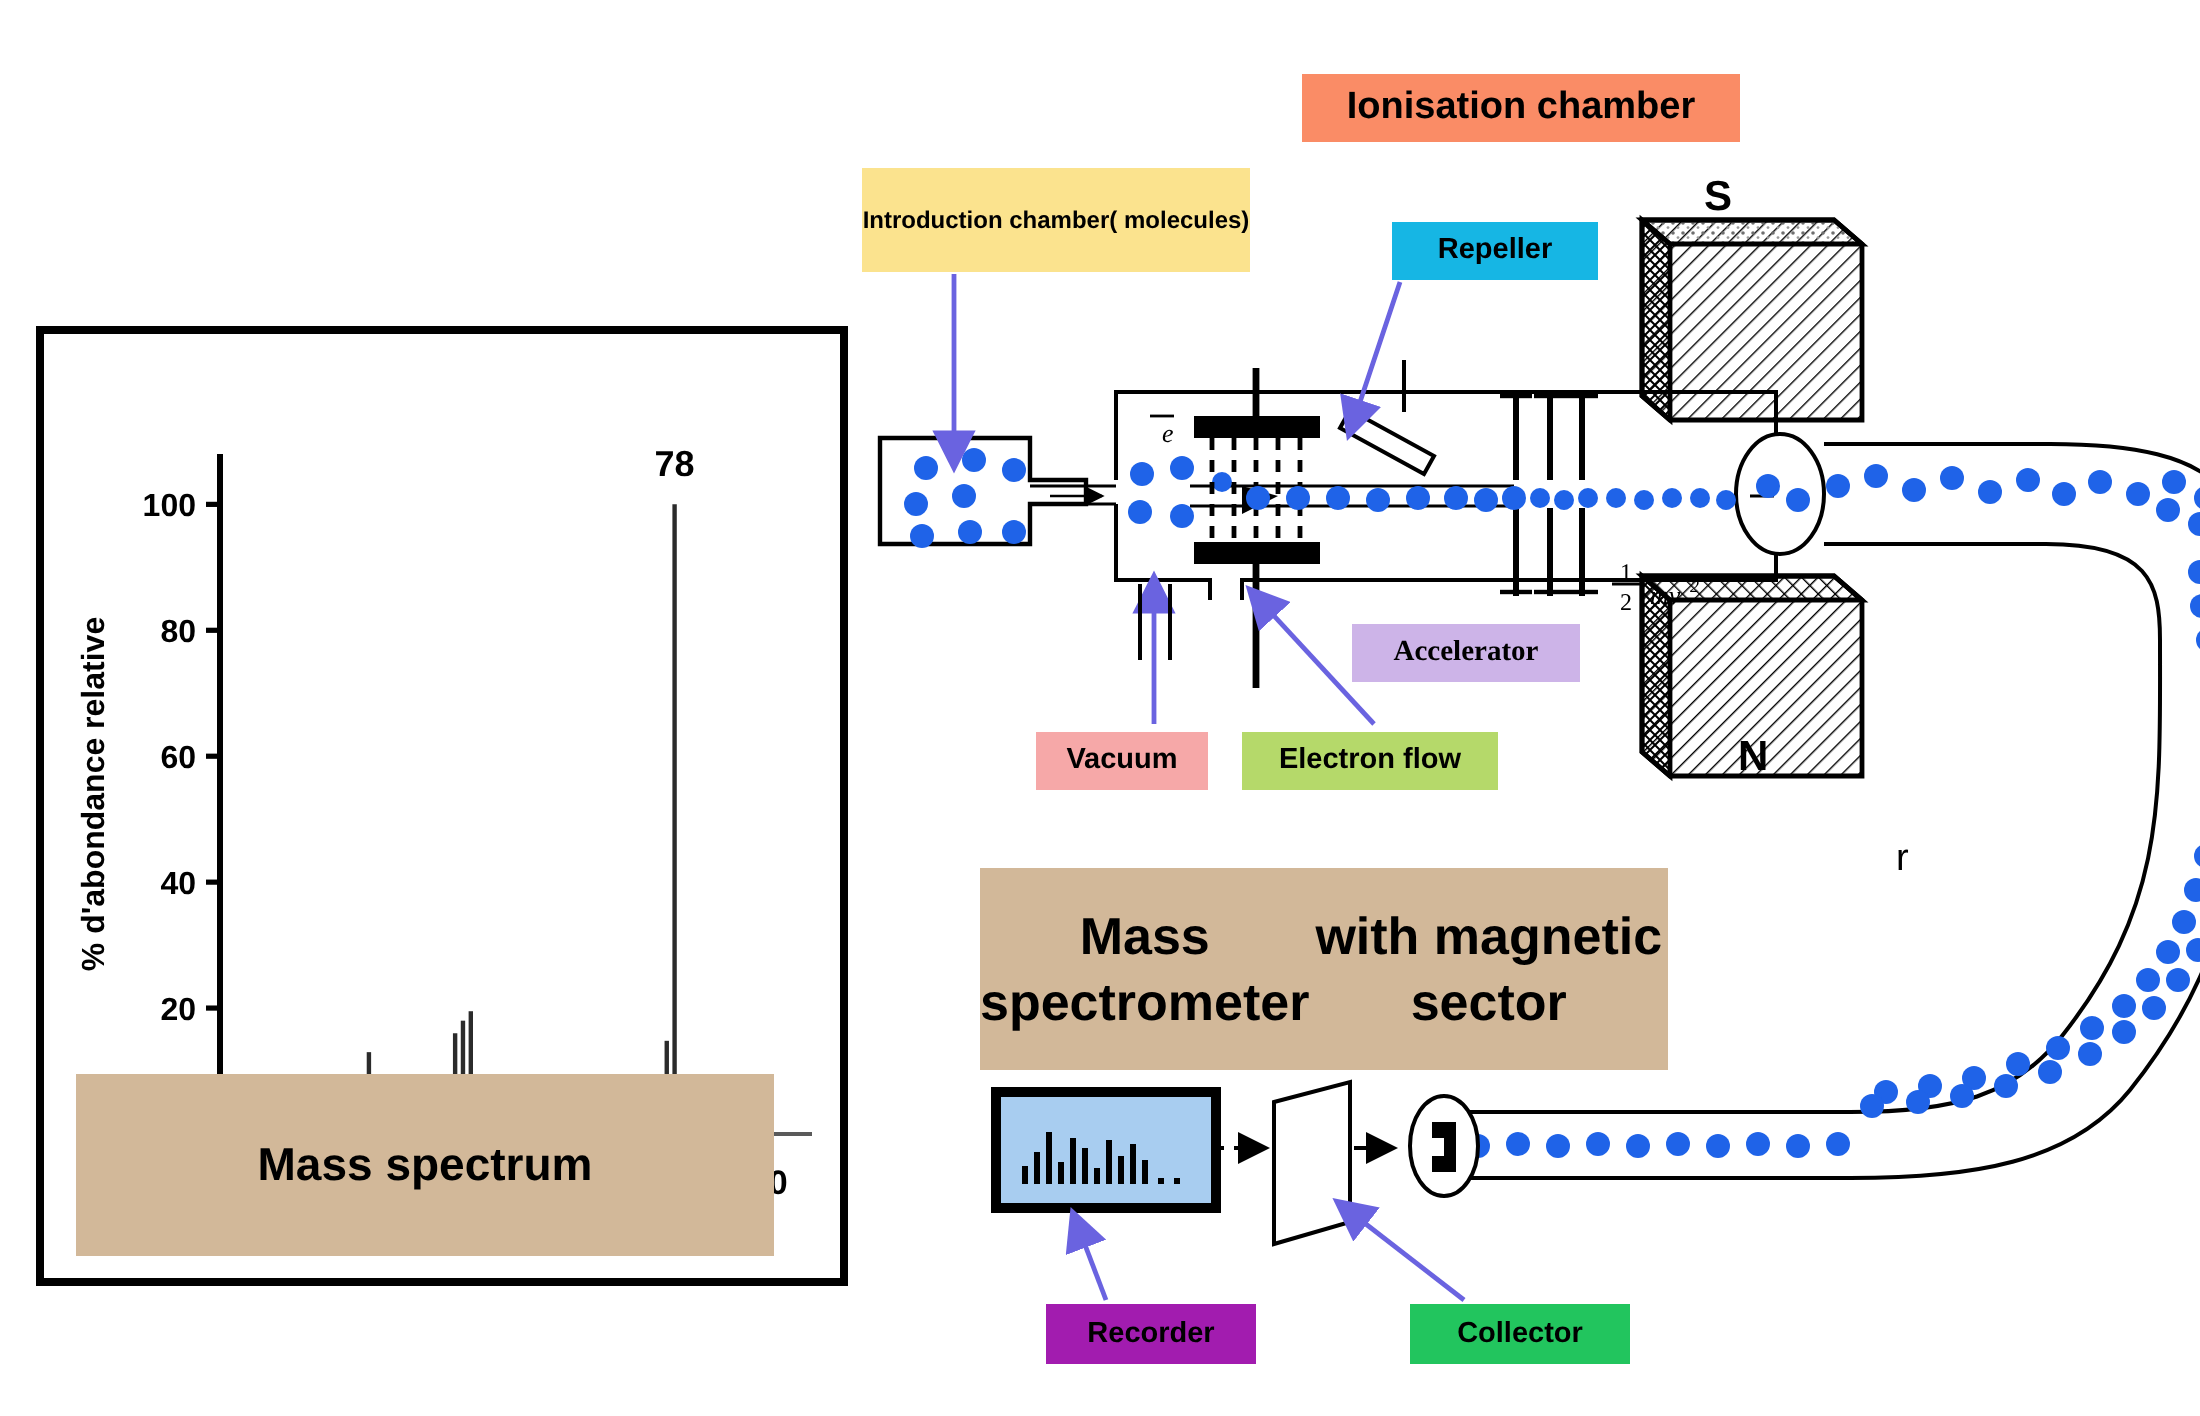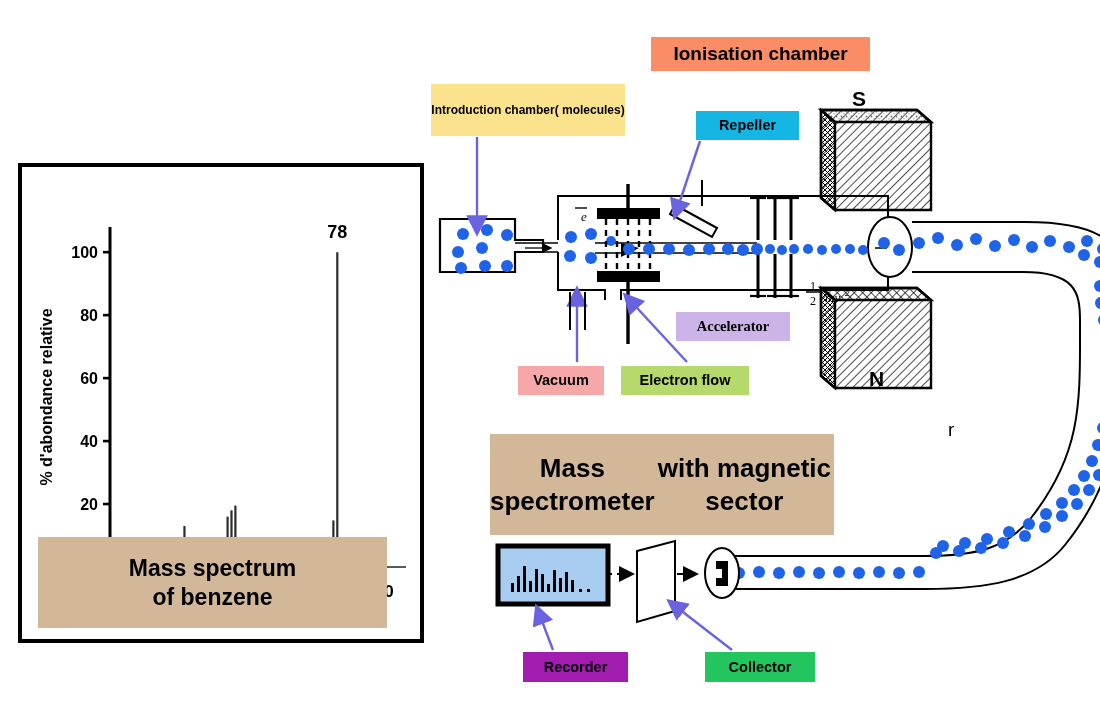--- a/index.html
+++ b/index.html
@@ -112,21 +112,20 @@
           <line x1="319.2162162162162" y1="400" x2="319.2162162162162" y2="378.5925925925926" stroke="#2b2b2b" stroke-width="2.2"></line>
           <text x="315.2972972972973" y="71.18518518518516" text-anchor="middle" font-size="18" font-weight="bold" font-family="Liberation Sans, sans-serif" fill="#000">78</text>
           <text x="233" y="456" text-anchor="middle" font-size="17" font-weight="bold" font-family="Liberation Sans, sans-serif" fill="#000">m/e</text>
           <text x="30" y="230" text-anchor="middle" font-size="16" font-weight="bold" font-family="Liberation Sans, sans-serif" fill="#000" transform="rotate(-90 30 230)">% d'abondance relative</text>
         </g>
     </svg>
   </div>
 
   <div id="benzene-caption" class="chip">
     <span>Mass spectrum</span>
-    <span>of benzene</span>
   </div>
 
   <svg id="apparatus" viewBox="0 0 675 708">
     <defs>
       <marker id="vArrow" markerWidth="9" markerHeight="9" refX="7" refY="4.5" orient="auto">
         <path d="M0,0 L9,4.5 L0,9 z" fill="#6a63e0"></path>
       </marker>
       <marker id="kArrow" markerWidth="8" markerHeight="8" refX="7" refY="4" orient="auto">
         <path d="M0,0 L8,4 L0,8 z" fill="#000"></path>
       </marker>

